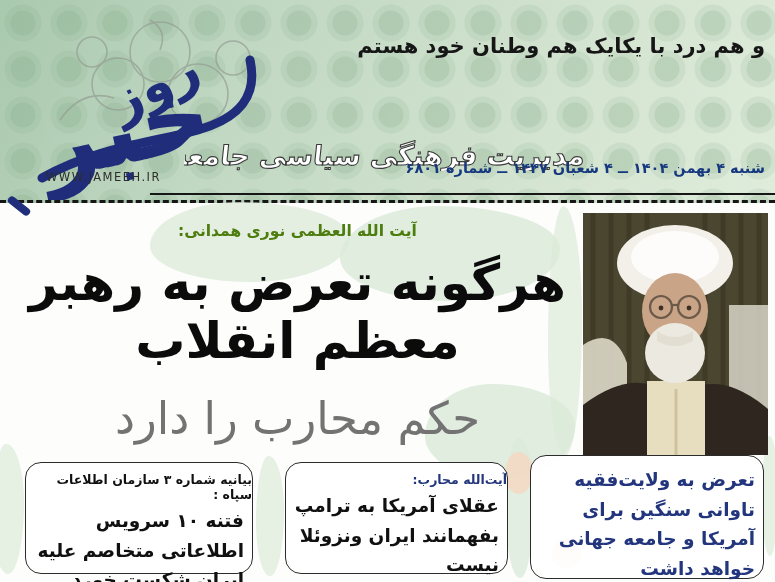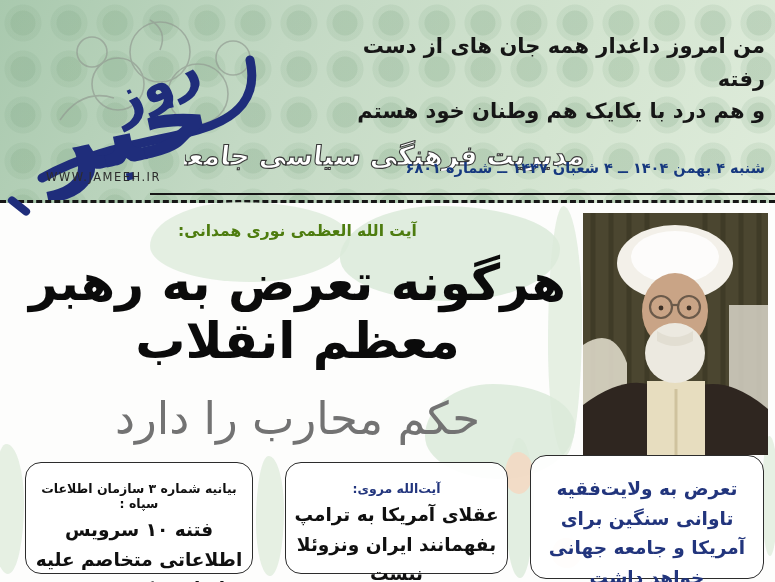--- a/index.html
+++ b/index.html
@@ -45,21 +45,21 @@
   .main-story { position:absolute; left:15px; top:0; width:565px; text-align:center;
                 direction:rtl; z-index:2; }
   .main-kicker { margin-top:16px; font-size:15.5px; font-weight:bold; color:#4d7c0f; }
   .headline-1 { margin-top:14px; font-size:50px; font-weight:bold; color:#0b0b0b; }
   .headline-2 { margin-top:22px; font-size:45px; font-weight:normal; color:#737373; }
 
   .photo { position:absolute; left:583px; top:7px; width:185px; height:242px; z-index:2; }
 
   .story-box { position:absolute; z-index:2; background:rgba(255,255,255,.93);
                border:1.6px solid #2c2c2c; border-radius:16px; direction:rtl;
-               text-align:center; padding-top:18px; }
+               padding-top:9px; }
   .box-left   { left:25px;  top:256px; width:228px; height:112px; }
   .box-middle { left:285px; top:256px; width:223px; height:112px; }
   .box-right  { left:530px; top:249px; width:234px; height:124px; }
   .box-kicker { font-size:12.5px; font-weight:bold; margin-bottom:4px; }
   .box-headline { font-size:18.5px; font-weight:bold; line-height:1.6; padding:0 8px; }
   .c-navy { color:#22357d; }
   .c-black { color:#101010; }
 </style>
 </head>
 <body>
@@ -82,21 +82,20 @@
         <path d="M250 60 C 258 96 240 118 198 130 C 150 143 95 148 42 178" stroke="#1f2d7b" stroke-width="9" fill="none" stroke-linecap="round"></path>
         <text x="162" y="100" font-size="52" font-weight="bold" fill="#1f2d7b" text-anchor="middle" transform="rotate(-26 162 100)">روز</text>
         <text x="132" y="162" font-size="98" font-weight="bold" fill="#1f2d7b" text-anchor="middle" transform="rotate(-12 132 162)">خبر</text>
       </svg>
       <div class="logo-site">WWW.JAMEEH.IR</div>
     </div>
 
     <div class="slogan">مدیریت فرهنگی سیاسی جامعه مدرسین حوزه علمیه قم</div>
 
     <div class="lead">
-      <div class="lead-line">من امروز داغدار همه جان های از دست رفته</div>
       <div class="lead-line">و هم درد با یکایک هم وطنان خود هستم</div>
     </div>
 
     <div class="dateline">شنبه ۴ بهمن ۱۴۰۴ ــ ۴ شعبان ۱۴۴۷ ــ شماره ۶۸۰۱</div>
 
     <div class="masthead-solid-line"></div>
   </header>
 
   <main class="main">
 
@@ -148,21 +147,21 @@
         <circle cx="78" cy="95" r="2.4" fill="#3c2f24"></circle>
         <circle cx="106" cy="95" r="2.4" fill="#3c2f24"></circle>
       </svg>
     </div>
 
     <section class="story-box box-right">
       <div class="box-headline c-navy">تعرض به ولایت‌فقیه تاوانی سنگین برای آمریکا و جامعه جهانی خواهد داشت</div>
     </section>
 
     <section class="story-box box-middle">
-      <div class="box-kicker c-navy">آیت‌الله مروی:</div>
+      <div class="box-kicker c-navy">آیت‌الله محارب:</div>
       <div class="box-headline c-black">عقلای آمریکا به ترامپ بفهمانند ایران ونزوئلا نیست</div>
     </section>
 
     <section class="story-box box-left">
       <div class="box-kicker c-black">بیانیه شماره ۳ سازمان اطلاعات سپاه :</div>
       <div class="box-headline c-black">فتنه ۱۰ سرویس اطلاعاتی متخاصم علیه ایران شکست خورد</div>
     </section>
 
   </main>
 </div>

